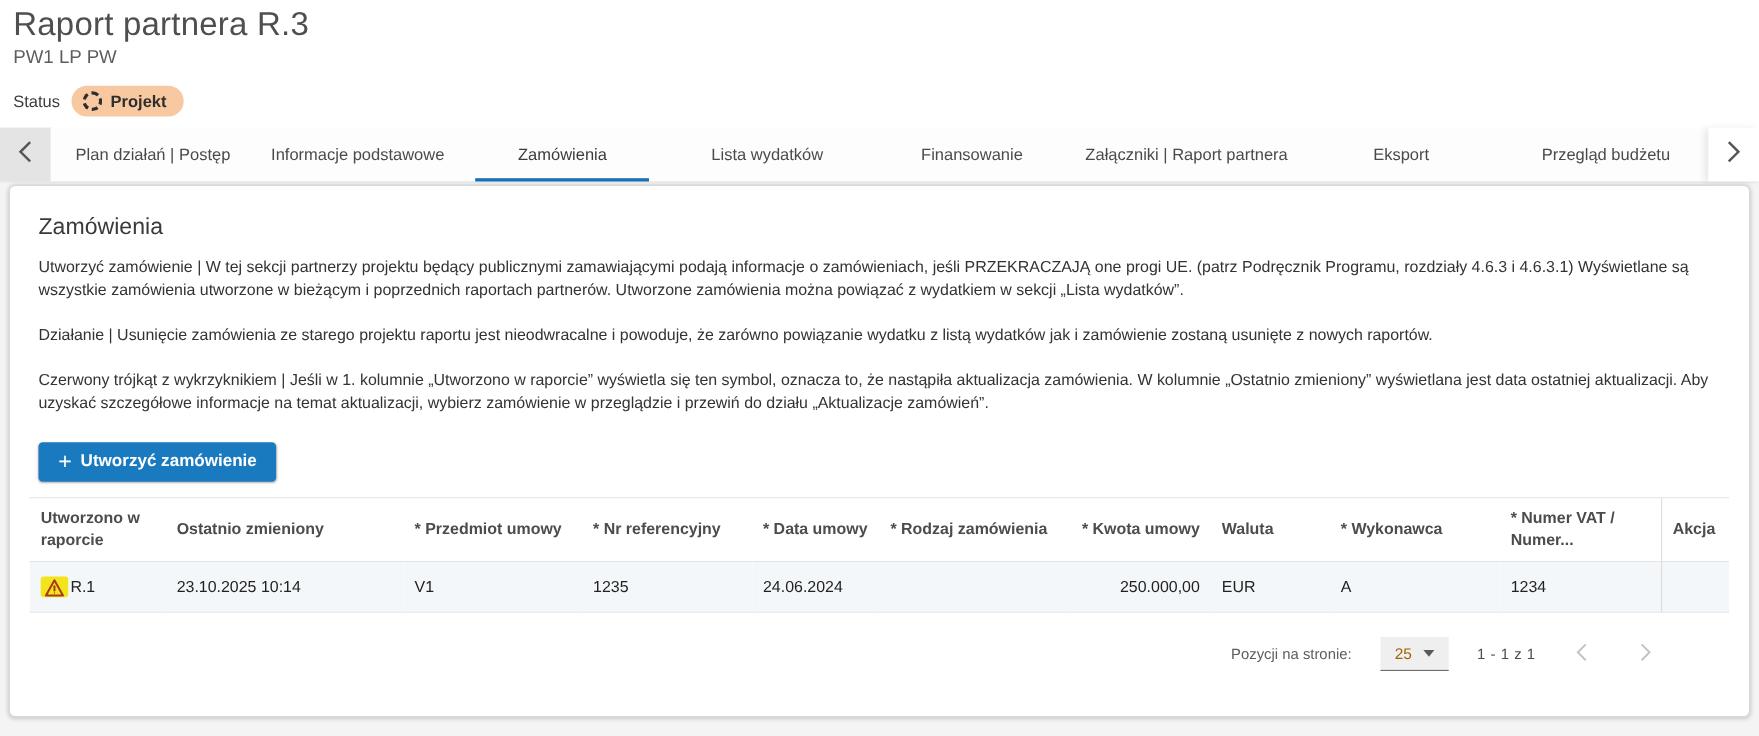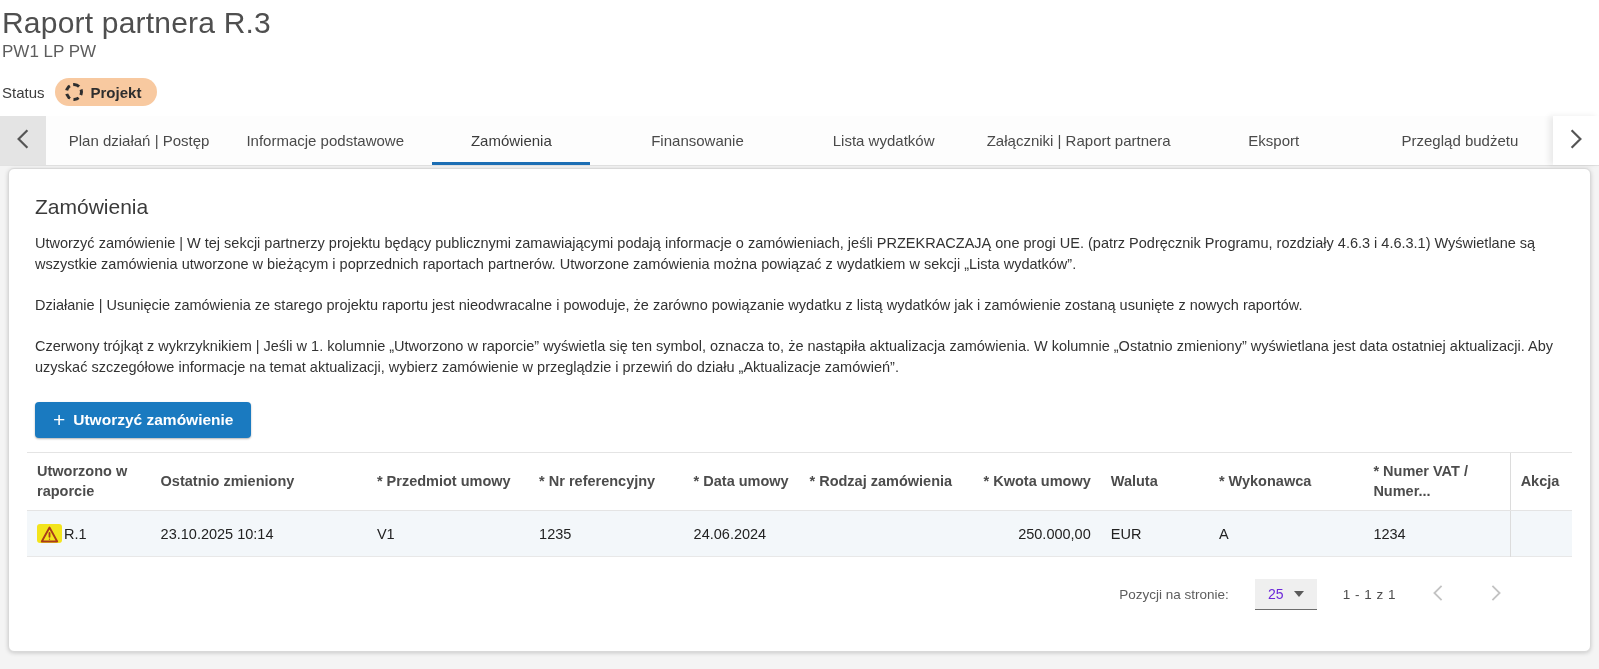--- a/index.html
+++ b/index.html
@@ -4,21 +4,21 @@
 <style>
   * { margin:0; padding:0; box-sizing:border-box; }
   html,body { width:1599px; height:669px; overflow:hidden; }
   body {
     font-family:"Liberation Sans","DejaVu Sans",sans-serif;
     background:#f4f4f4; color:#333;
   }
   .top-area { background:#ffffff; }
 
   
-  .page-header { padding:6px 10px 0 2px; background:#fff; }
+  .page-header { padding:6px 10px 0 12px; background:#fff; }
   .page-title { font-size:30px; font-weight:400; color:#4f4f4f; letter-spacing:.2px; }
   .page-subtitle { font-size:17px; font-weight:400; color:#5d5d5d; margin-top:2px; }
   .status-row { display:flex; align-items:center; gap:10px; margin-top:16px; padding-bottom:10px; }
   .status-label { font-size:15px; font-weight:400; color:#3c3c3c; }
   .status-badge {
     display:inline-flex; align-items:center; gap:8px;
     background:#f8c9a0; border-radius:16px; padding:5px 16px 5px 10px;
     font-size:15px; font-weight:700; color:#2e2e2e;
   }
   .status-icon { width:18px; height:18px; border-radius:50%;
@@ -73,21 +73,21 @@
   .report-cell { display:flex; align-items:center; gap:2px; }
   .warn-wrap { background:#f3e41c; border-radius:3px; padding:2px 3px 0 3px; display:inline-block; }
   .warn-wrap svg { display:block; }
 
   
   .pagination { display:flex; align-items:center; justify-content:flex-end;
     gap:26px; margin:22px 60px 0 0; color:#5d5d5d; font-size:13.5px; }
   .page-size-select {
     display:inline-flex; align-items:center; justify-content:center; gap:10px;
     background:#efefef; border-bottom:1px solid #6d6d6d; padding:7px 12px;
-    min-width:62px; cursor:pointer; color:#6d28d9; font-size:14px;
+    min-width:62px; cursor:pointer; color:#a16207; font-size:14px;
   }
   .select-arrow { width:0; height:0; border-left:5px solid transparent;
     border-right:5px solid transparent; border-top:6px solid #5a5a5a; }
   .range-label { color:#4c4c4c; letter-spacing:.5px; }
   .pager-btn { background:none; border:none; cursor:pointer; color:#c3c3c3; padding:0 10px; }
   .pager-btn svg { width:12px; height:18px; }
 
   .footer-strip { height:14px; background:#f4f4f4; }
 </style>
 </head>
@@ -119,24 +119,24 @@
       <div class="tab">
           <span>Plan działań | Postęp</span>
         </div>
       <div class="tab">
           <span>Informacje podstawowe</span>
         </div>
       <div class="tab active">
           <span>Zamówienia</span>
         </div>
       <div class="tab">
+          <span>Lista wydatków</span>
+        </div>
+      <div class="tab">
           <span>Finansowanie</span>
-        </div>
-      <div class="tab">
-          <span>Lista wydatków</span>
         </div>
       <div class="tab">
           <span>Załączniki | Raport partnera</span>
         </div>
       <div class="tab">
           <span>Eksport</span>
         </div>
       <div class="tab">
           <span>Przegląd budżetu</span>
         </div>

